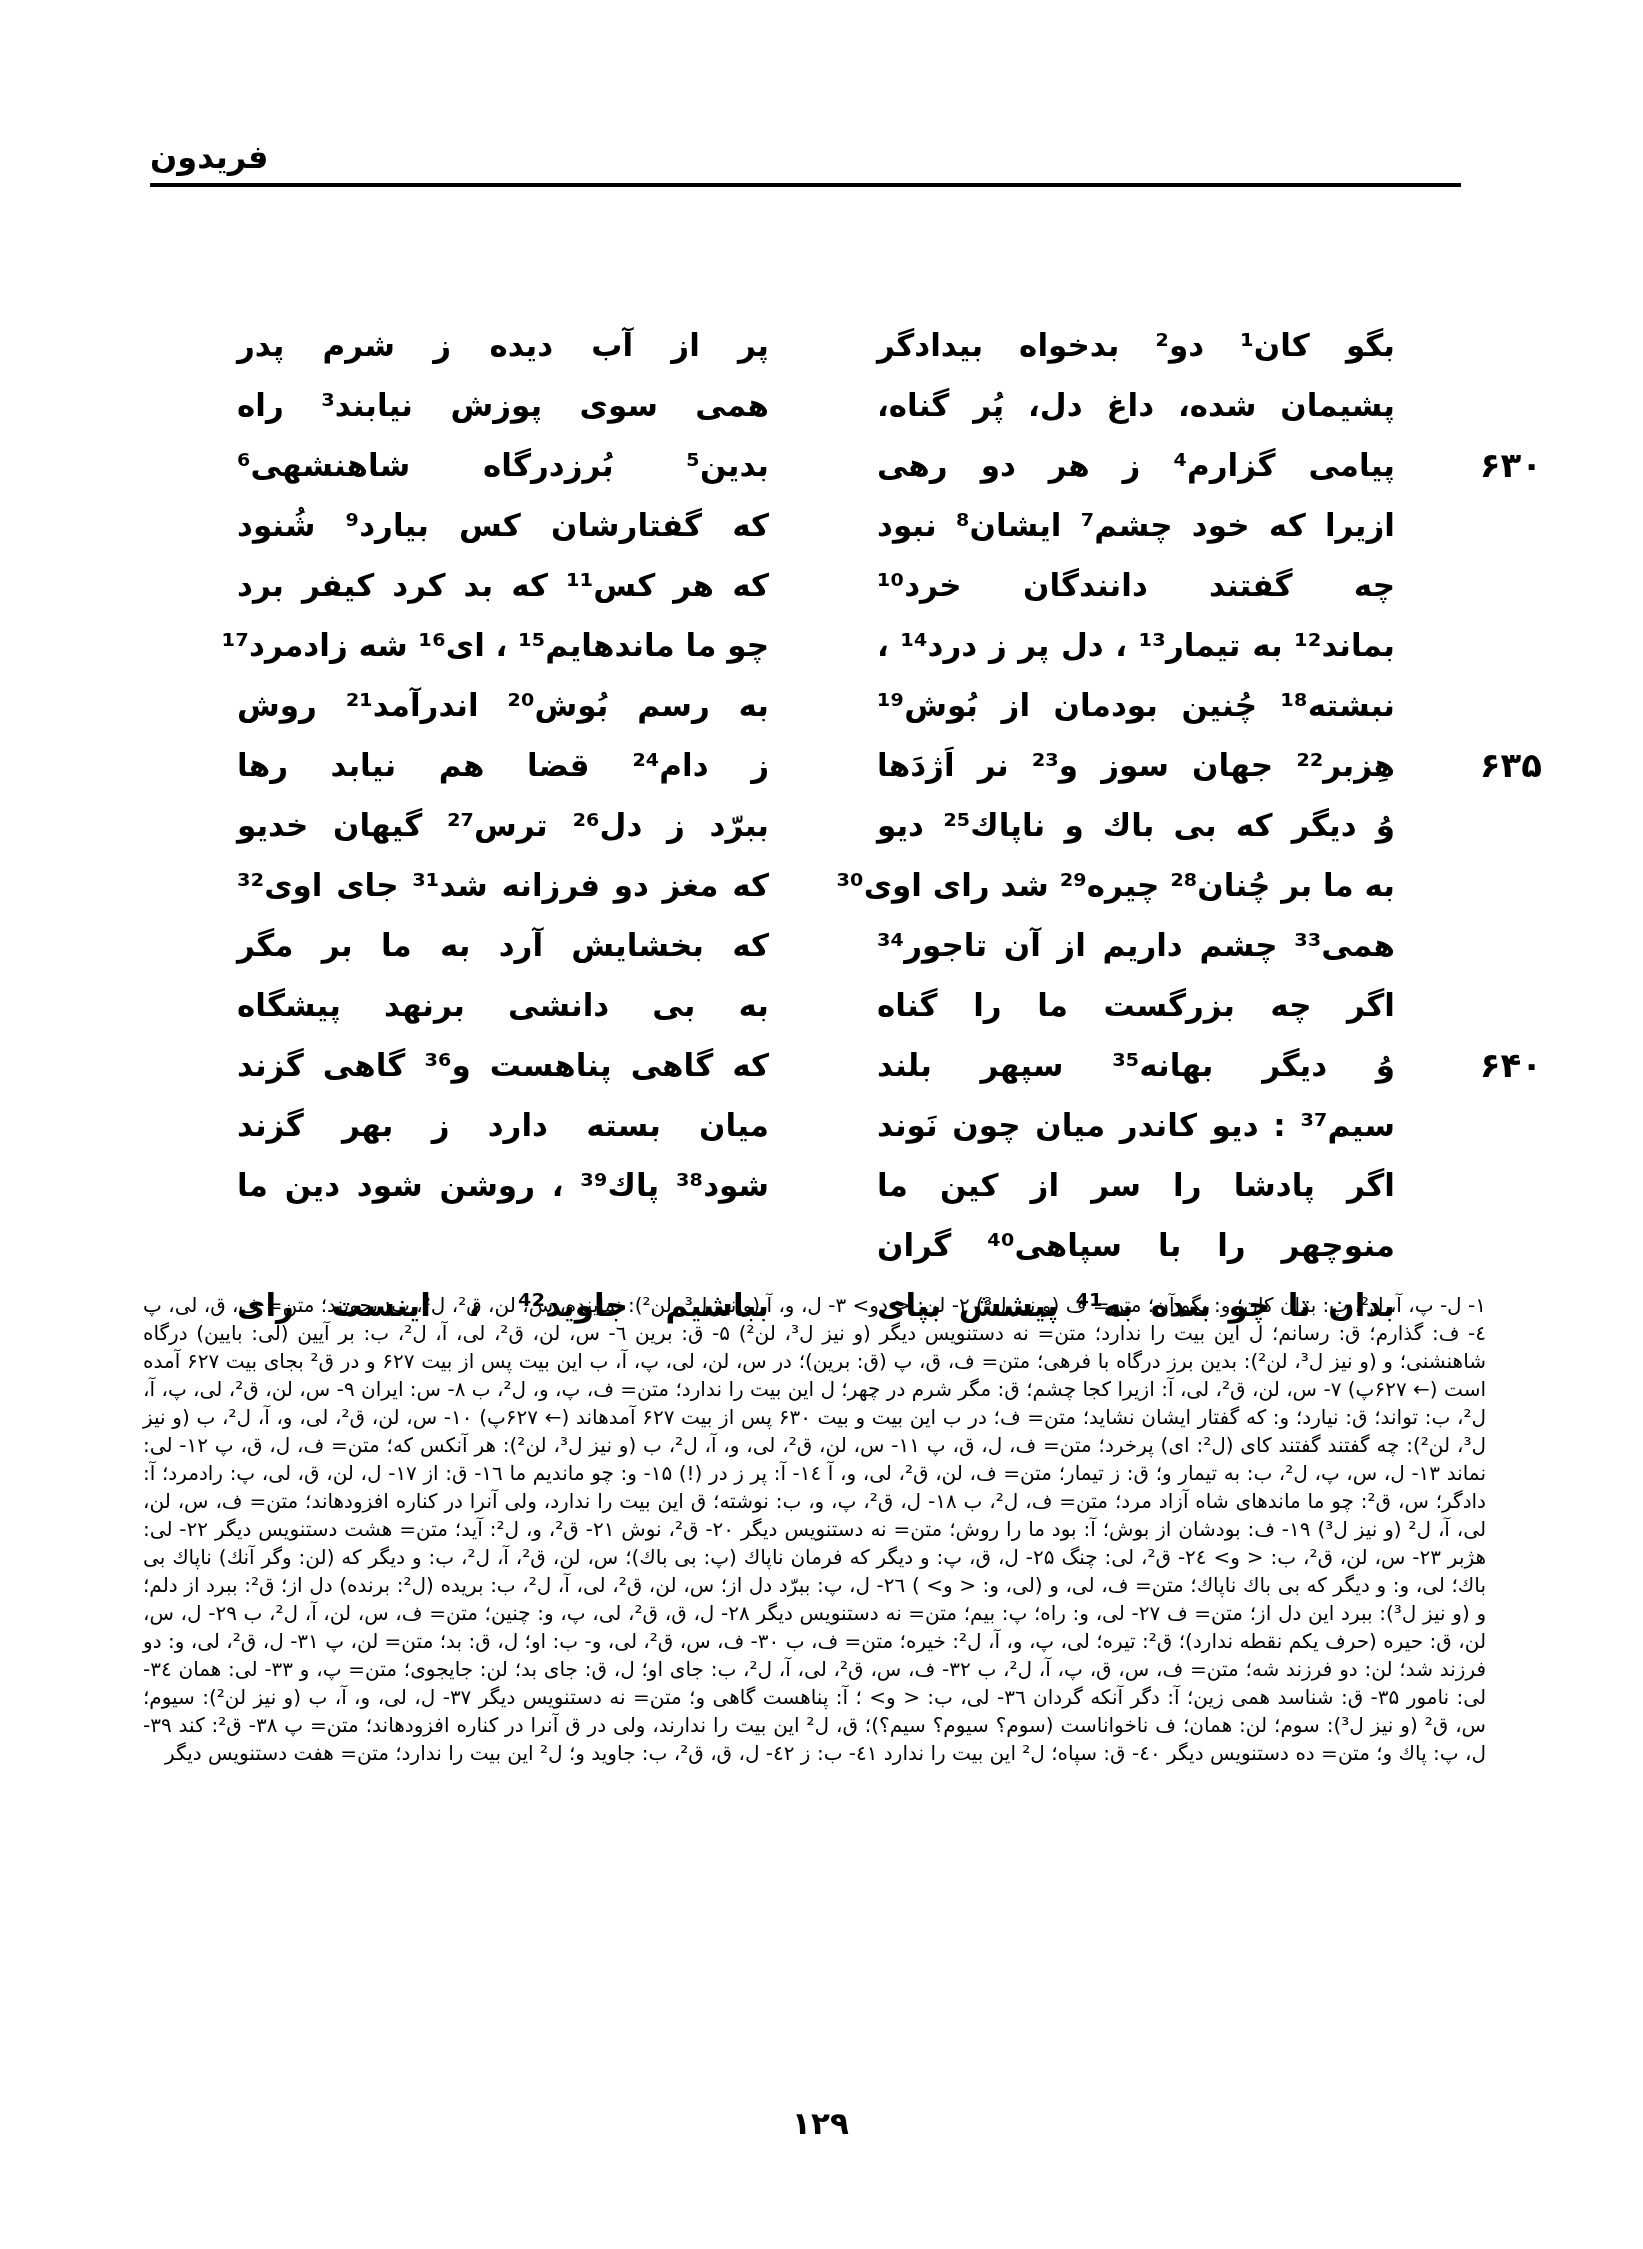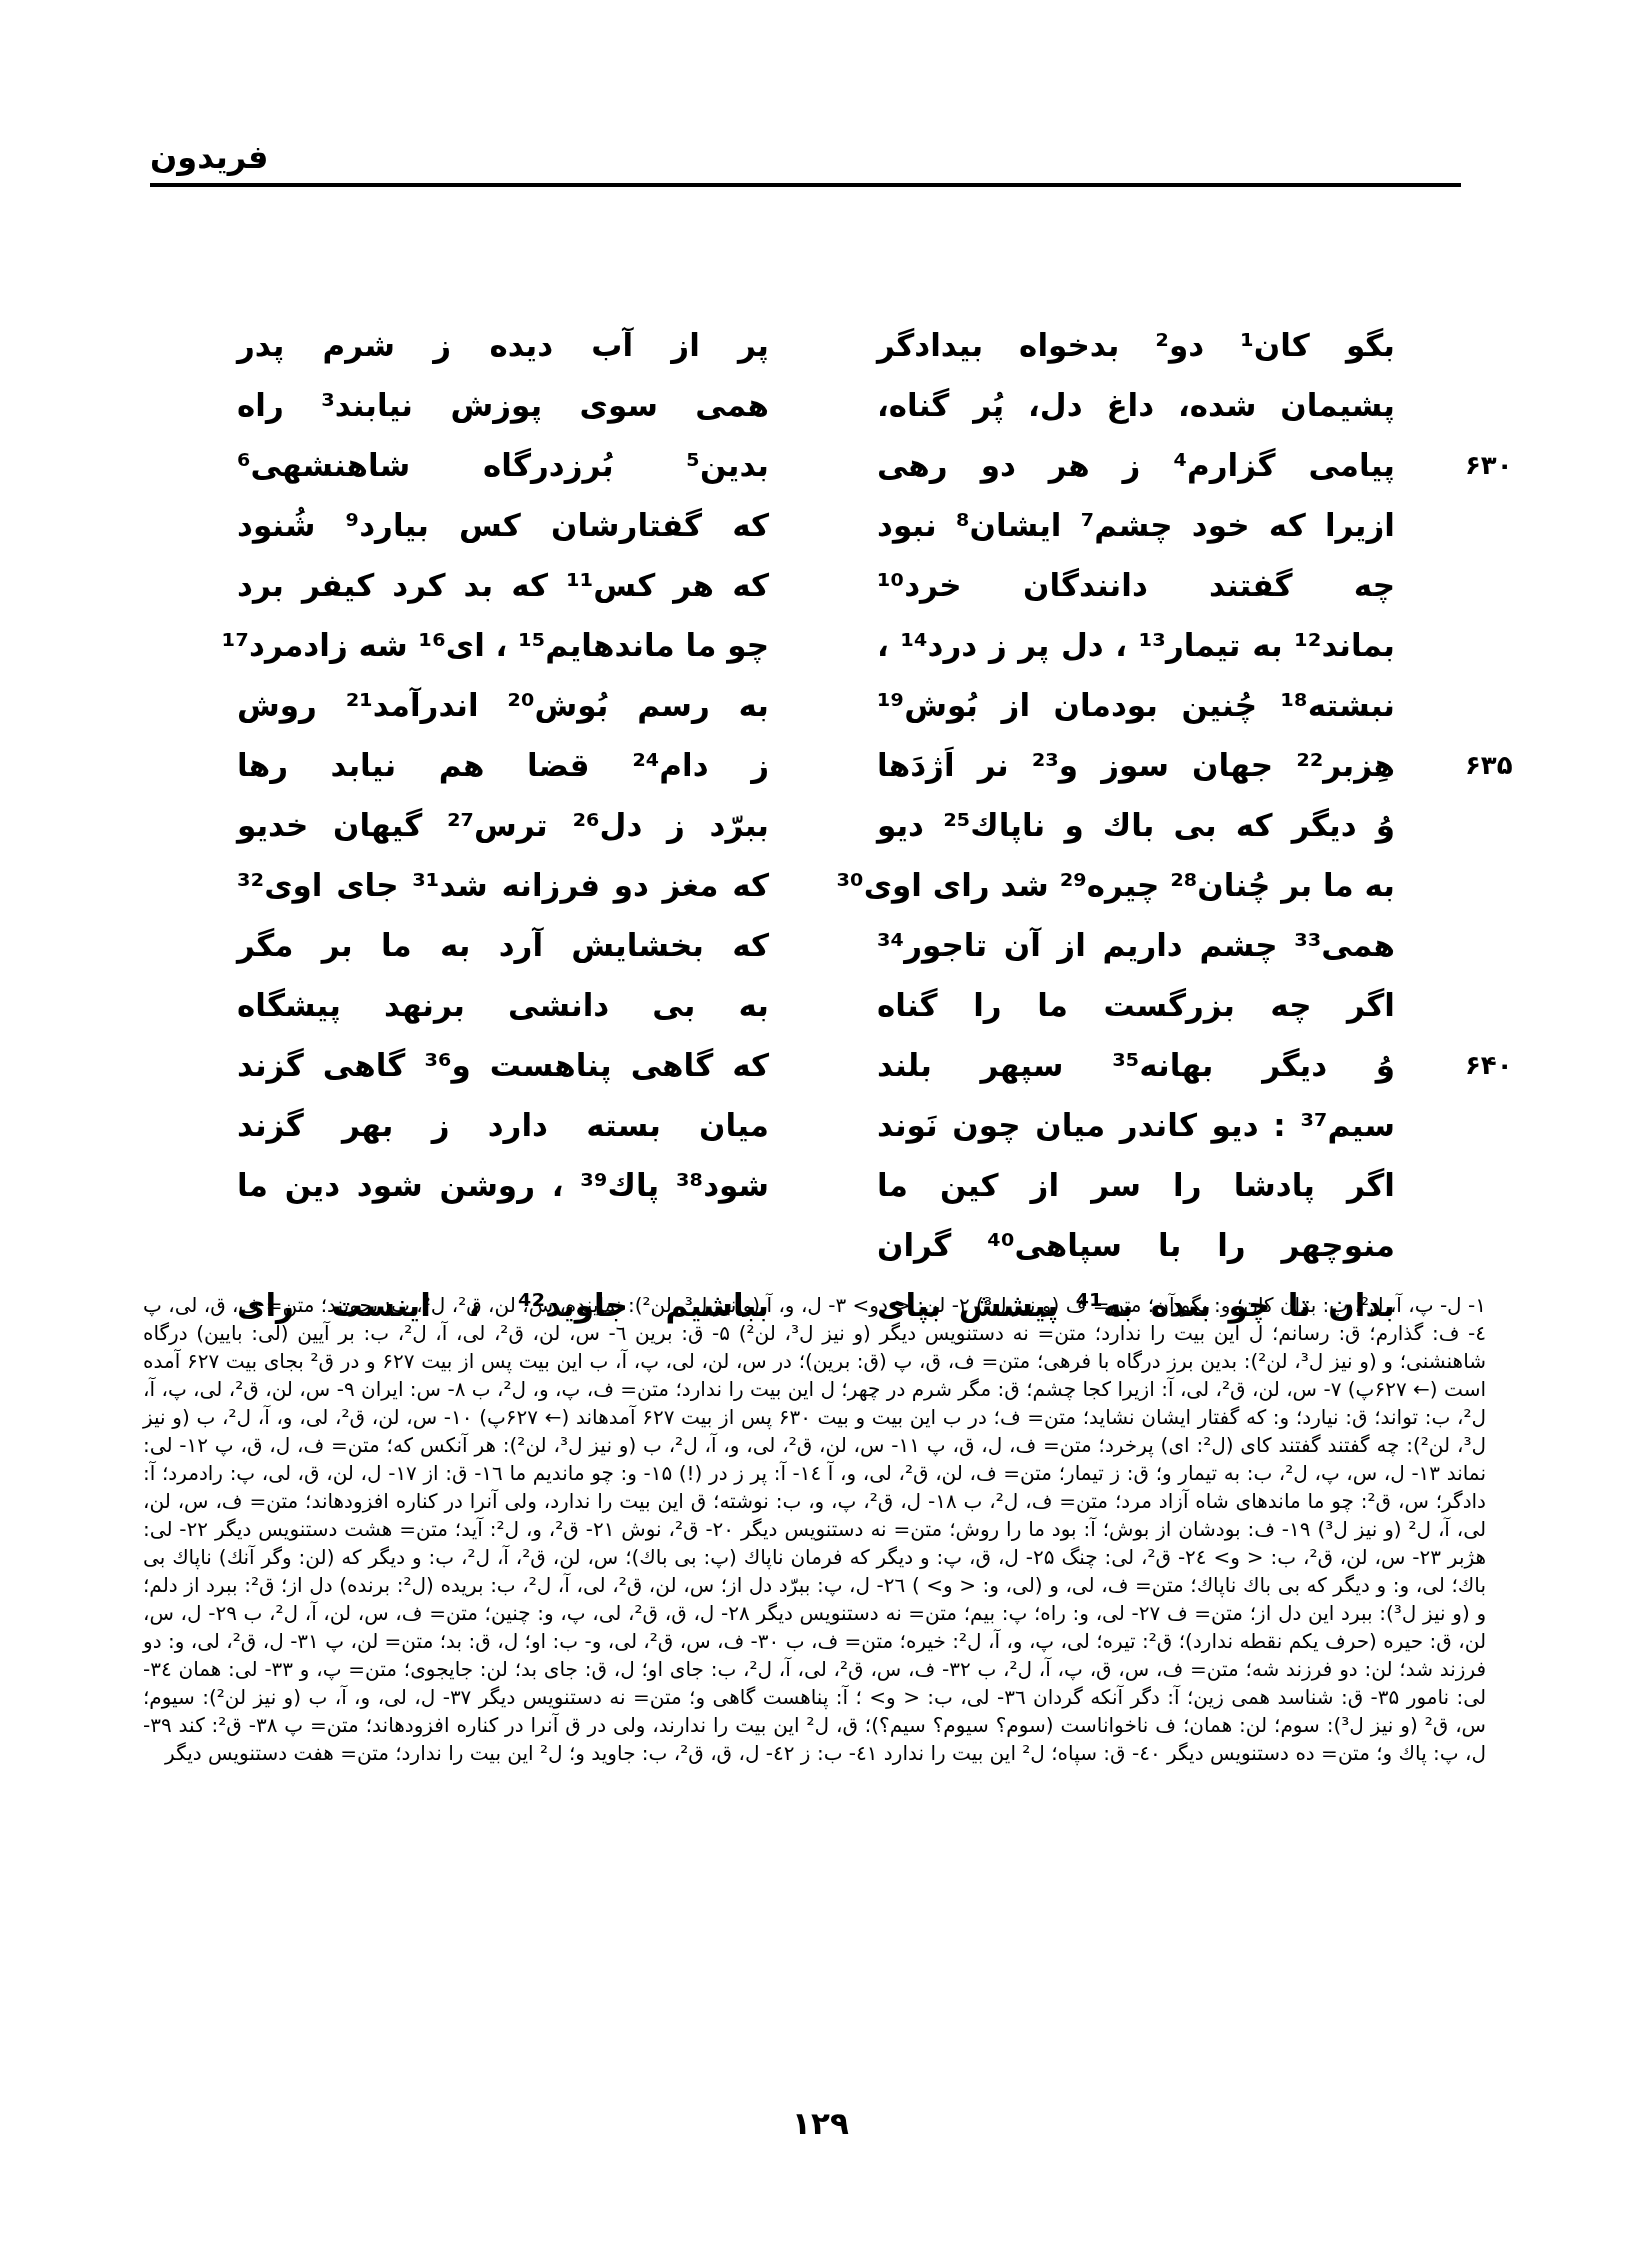--- a/index.html
+++ b/index.html
@@ -31,21 +31,21 @@
   .hemistich {
     position: absolute; top: 0; height: 56px;
     font-size: 31px; font-weight: bold; line-height: 56px;
     direction: rtl; text-align-last: justify; text-align: justify;
     white-space: nowrap;
   }
   .hemistich.first { left: 640px; width: 518px; }   
   .hemistich.second { left: 0px; width: 532px; }    
   .verse-number {
     position: absolute; left: 1228px; top: 0; width: 77px;
-    font-size: 26px; font-weight: bold; line-height: 56px; text-align: left;
+    font-size: 34px; font-weight: bold; line-height: 56px; text-align: right;
   }
 
   
   .footnotes {
     position: absolute; left: 143px; top: 1291px; width: 1343px;
     direction: rtl; text-align: justify;
     font-size: 20px; line-height: 28px;
   }
   .footnotes p { margin: 0; }
 

